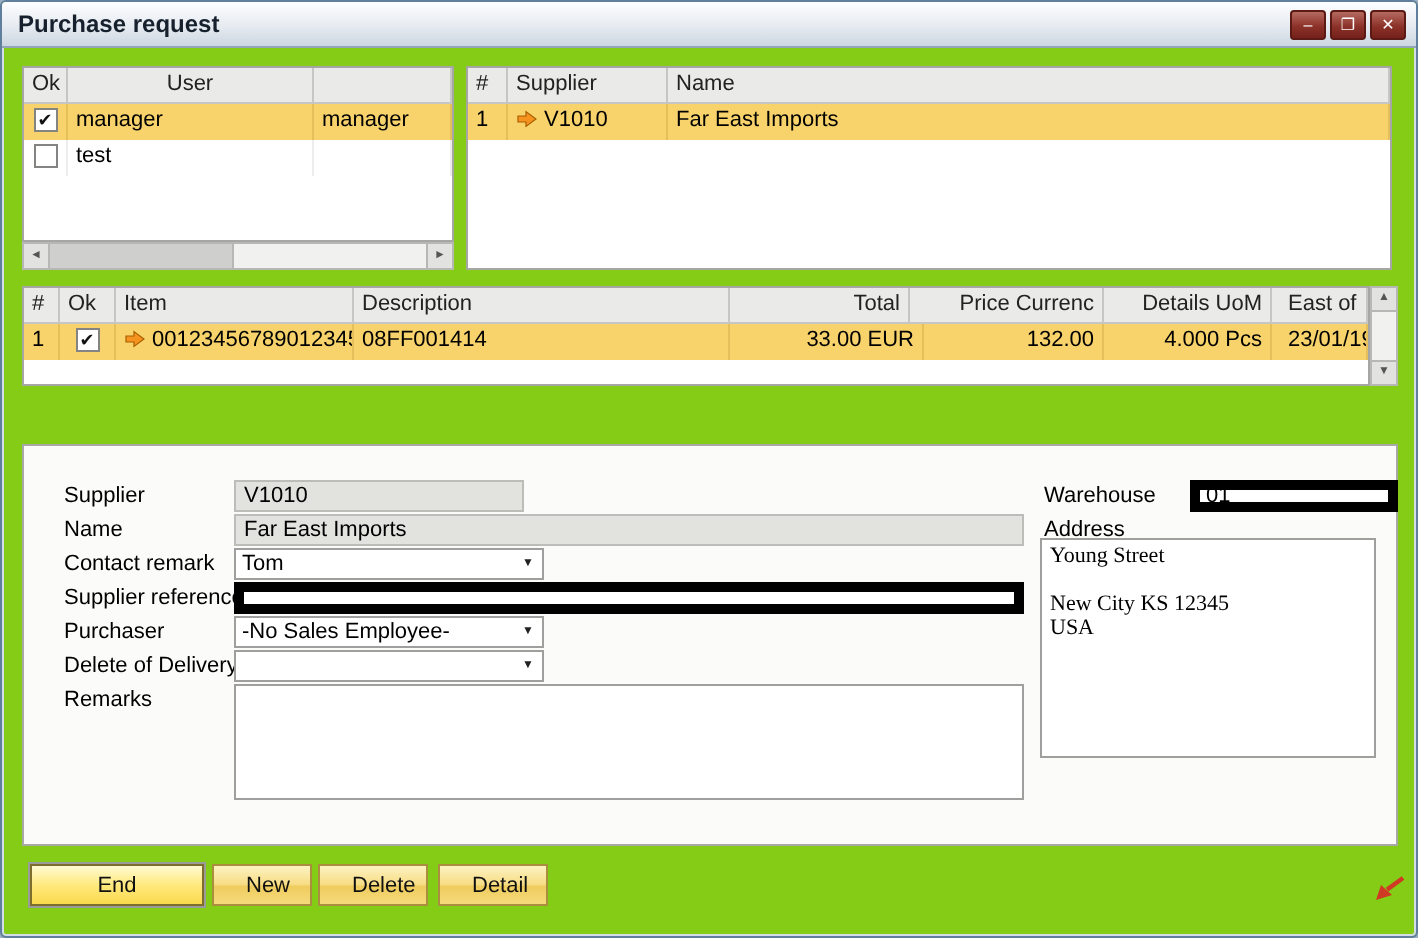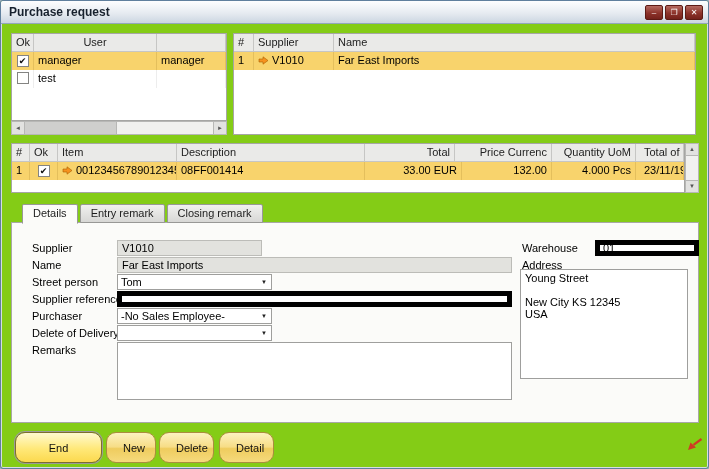--- a/index.html
+++ b/index.html
@@ -125,22 +125,22 @@
     padding: 2px 4px; resize: none; overflow: hidden;
   }
   
   .r1 { top: 17px; }  .r2 { top: 34px; }  .r3 { top: 51px; }
   .r4 { top: 68px; }  .r5 { top: 85px; }  .r6 { top: 102px; }
   .r7 { top: 119px; }
   .lcol { left: 20px; }  .fcol { left: 105px; }
   .rlcol { left: 510px; }
   
   .btn {
-    position: absolute; top: 431px; height: 31px; padding: 0 16px;
-    border: 1px solid #ab8d3e; border-radius: 10px;
+    position: absolute; top: 431px; height: 21px; padding: 0 16px;
+    border: 1px solid #ab8d3e; border-radius: 0;
     background: linear-gradient(180deg, #fcf2c0 0%, #f7dd86 48%, #efcc5e 54%, #f5da7c 100%);
     font: 11px "Liberation Sans", sans-serif; color: #111; cursor: pointer;
     white-space: nowrap; overflow: hidden;
   }
   .btn-end    { left: 14px;  width: 87px;
     background: linear-gradient(180deg, #fffad0 0%, #ffe878 55%, #fbd license94e 100%);
     background: linear-gradient(180deg, #fffad0 0%, #ffe878 55%, #fbd94e 100%);
     border: 1px solid #7d6e2e; box-shadow: 0 0 0 1px #9b9b99; }
   .btn-new    { left: 105px; width: 50px; }
   .btn-delete { left: 158px; width: 55px; }
@@ -203,56 +203,51 @@
   </div>
 
   <div class="grid-panel items-panel">
     <div class="grow grid-head">
       <div class="cell i-num">#</div>
       <div class="cell i-ok">Ok</div>
       <div class="cell i-item">Item</div>
       <div class="cell i-desc">Description</div>
       <div class="cell i-total right">Total</div>
       <div class="cell i-price right">Price Currenc</div>
-      <div class="cell i-qty right">Quantity UoM</div>
-      <div class="cell i-date">Total of</div>
+      <div class="cell i-qty right">Details UoM</div>
+      <div class="cell i-date">East of</div>
     </div>
     <div class="grow row-gold">
       <div class="cell i-num">1</div>
       <div class="cell i-ok center"><span class="checkbox checked">✔</span></div>
       <div class="cell i-item"><span class="link-arrow"><svg width="11" height="9" viewBox="0 0 11 9">
               <path d="M1 3 h4 V0.8 L10 4.5 L5 8.2 V6 H1 Z" fill="#f6921e" stroke="#a85f00" stroke-width="0.6"></path>
             </svg></span><span>001234567890123456</span></div>
       <div class="cell i-desc">08FF001414</div>
       <div class="cell i-price right">33.00 EUR</div>
       <div class="cell i-total right">132.00</div>
       <div class="cell i-qty right">4.000 Pcs</div>
-      <div class="cell i-date">23/11/19</div>
+      <div class="cell i-date">23/01/19</div>
     </div>
   </div>
 
   <div class="vscroll">
     <span class="scroll-btn up">▲</span>
     <span class="scroll-btn down">▼</span>
   </div>
 
-  <div class="tabs">
-    <div class="tab active">Details</div>
-    <div class="tab">Entry remark</div>
-    <div class="tab">Closing remark</div>
-  </div>
 
   <div class="content">
     <div class="flabel lcol r1">Supplier</div>
     <div class="field-gray fcol r1" style="width:145px">V1010</div>
 
     <div class="flabel lcol r2">Name</div>
     <div class="field-gray fcol r2" style="width:395px">Far East Imports</div>
 
-    <div class="flabel lcol r3">Street person</div>
+    <div class="flabel lcol r3">Contact remark</div>
     <div class="combo fcol r3" style="width:155px">
       <input type="text" value="Tom" style="">
       <span class="arrow">▼</span>
     </div>
 
     <div class="flabel lcol r4">Supplier reference nu</div>
     <input type="text" class="tinput fcol r4" style="width: 395px;" value="">
 
     <div class="flabel lcol r5">Purchaser</div>
     <div class="combo fcol r5" style="width:155px">
@@ -266,21 +261,21 @@
       <span class="arrow">▼</span>
     </div>
 
     <div class="flabel lcol r7">Remarks</div>
     <textarea class="tarea fcol r7" style="width: 395px; height: 58px;"></textarea>
 
     <div class="flabel rlcol r1">Warehouse</div>
     <input type="text" class="tinput r1" style="left: 583px; width: 104px;" value="01">
 
     <div class="flabel rlcol r2">Address</div>
-    <textarea class="tarea" style="left: 508px; top: 46px; width: 168px; height: 110px;">Young Street
+    <textarea class="tarea" style="left: 508px; top: 46px; width: 168px; height: 110px; font-family: Liberation Serif, serif;">Young Street
 
 New City KS 12345
 USA</textarea>
   </div>
 
   <button class="btn btn-end">End</button>
   <button class="btn btn-new">New</button>
   <button class="btn btn-delete">Delete</button>
   <button class="btn btn-detail">Detail</button>
 

